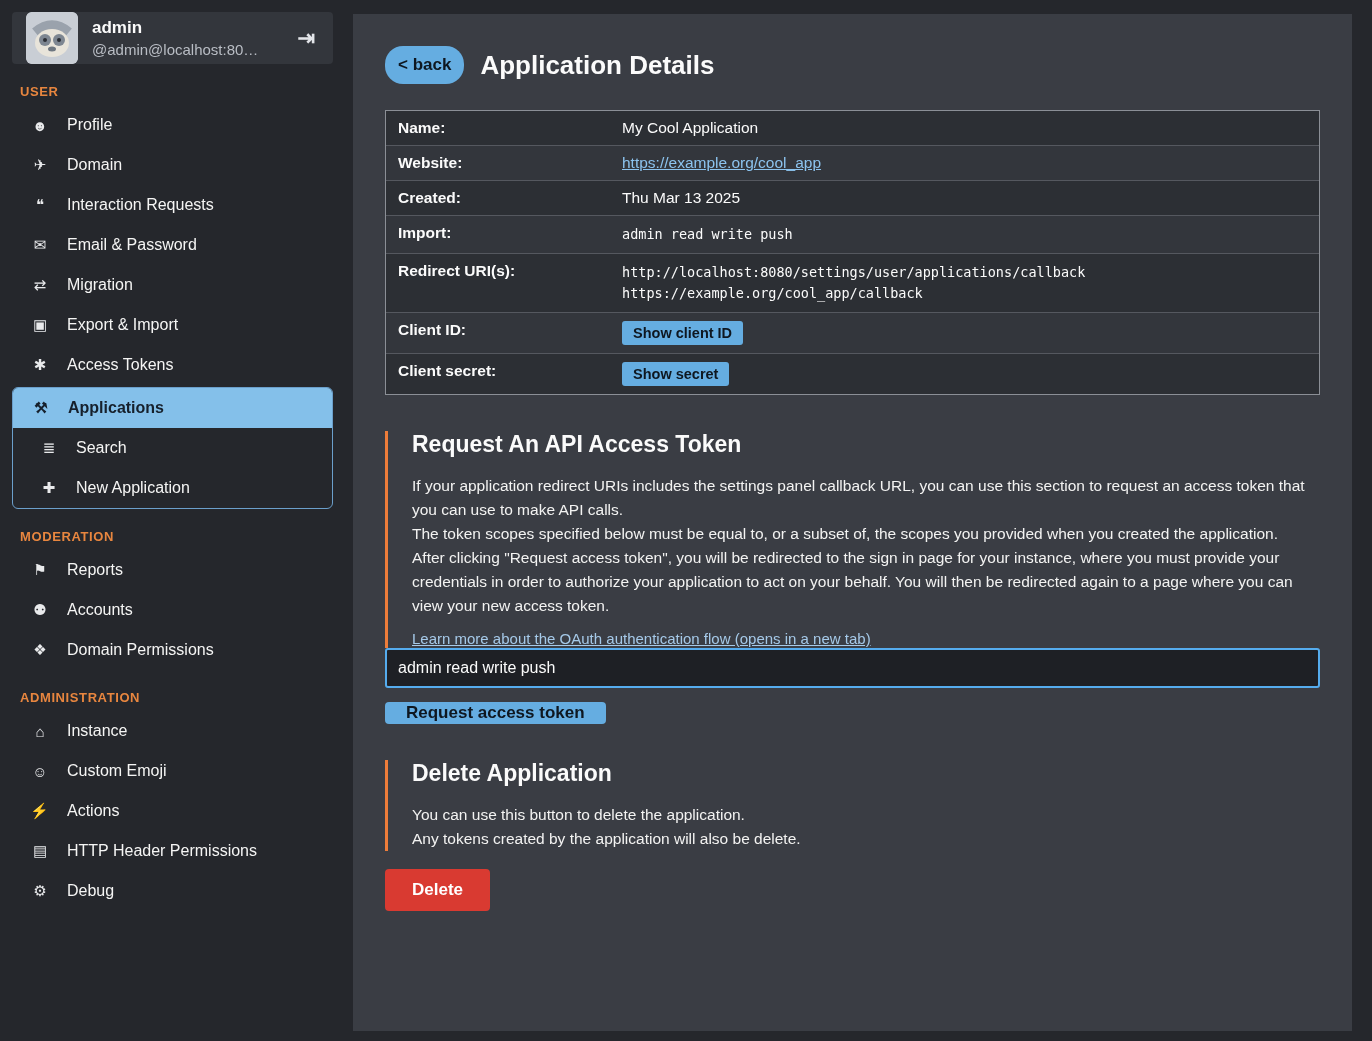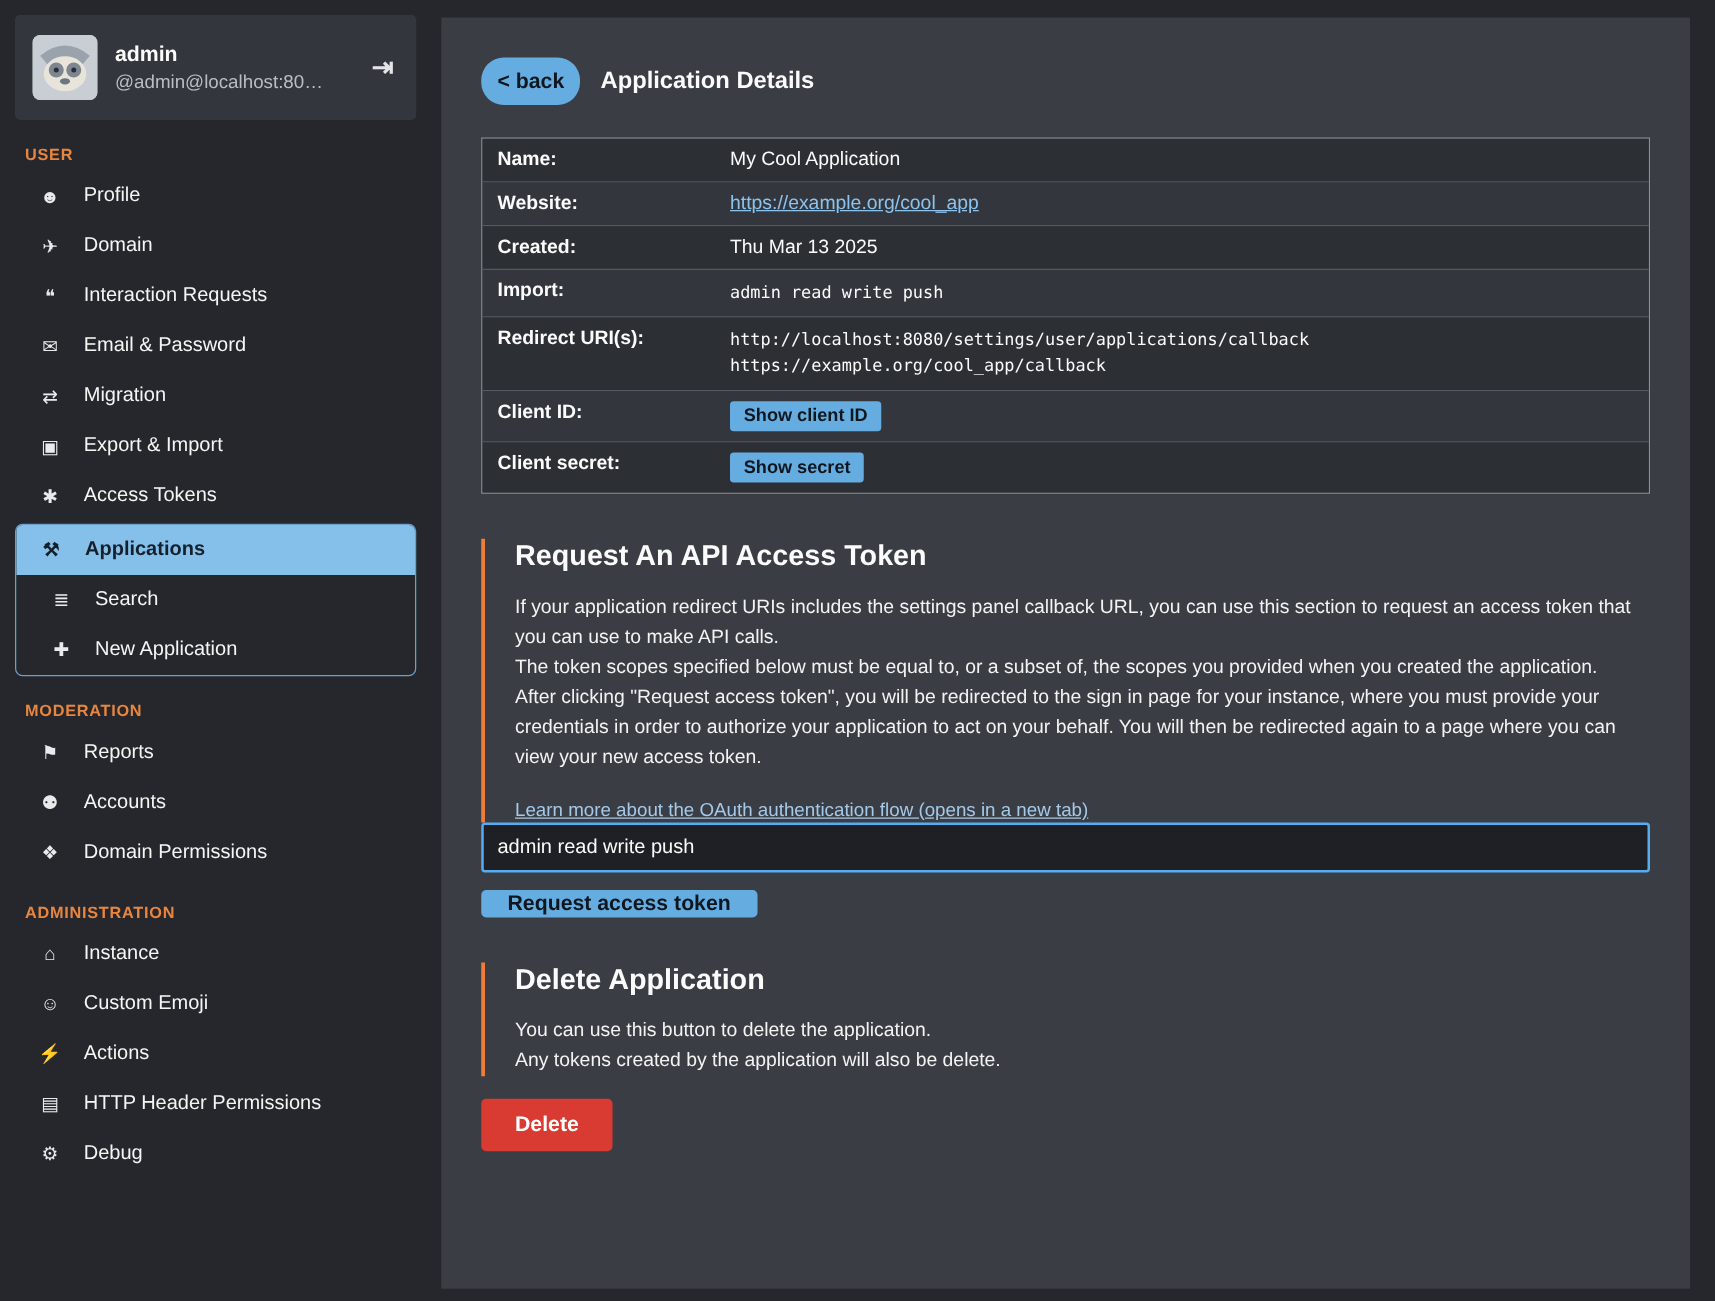--- a/index.html
+++ b/index.html
@@ -7,21 +7,21 @@
   body {
     width:1372px; height:1041px; overflow:hidden;
     background:#25272c;
     font-family:"Liberation Sans", sans-serif;
     color:#fbfbfb;
     display:flex;
   }
   
   aside { width:345px; flex:0 0 345px; height:100%; background:#25272c; overflow:hidden; }
   .user-card {
-    margin:12px; padding:16px 14px; background:#33363c; border-radius:4px;
+    margin:12px; padding:0 14px; background:#33363c; border-radius:4px;
     display:flex; align-items:center; gap:14px; cursor:pointer;
   }
   .avatar { width:52px; height:52px; border-radius:6px; overflow:hidden; flex:0 0 52px; background:#c9ced5; }
   .uc-text { flex:1; min-width:0; }
   .uc-name { font-weight:bold; font-size:17px; }
   .uc-handle { font-size:15px; color:#b9bdc4; margin-top:3px; white-space:nowrap; overflow:hidden; }
   .uc-logout { font-size:21px; font-weight:bold; color:#e3e5e9; padding:0 4px; }
   .nav-section-label {
     color:#e8863f; font-weight:bold; font-size:13px; letter-spacing:.6px;
     margin:20px 20px 6px 20px;
@@ -43,38 +43,38 @@
     flex:1; margin:14px 20px 10px 8px; background:#3a3d44; padding:32px;
     overflow:hidden;
   }
   .page-header { display:flex; align-items:center; gap:16px; margin-bottom:26px; }
   .btn {
     display:inline-block; border:none; border-radius:4px; cursor:pointer;
     background:#65ade1; color:#0e1720; font-weight:bold;
     font-family:"Liberation Sans", sans-serif;
   }
   .back-btn { font-size:17px; padding:9px 13px;border-radius:18px; }
-  h1 { font-size:19px; margin:0; font-weight:bold; color:#fbfbfb; }
+  h1 { font-size:26px; margin:0; font-weight:bold; color:#fbfbfb; }
   
   .details { border:1px solid #8b8f96; }
-  .drow { display:grid; grid-template-columns:190px 1fr; border-bottom:1px solid #55585f; }
+  .drow { display:grid; grid-template-columns:190px 1fr; border-bottom:1px solid #55585f;gap:38px; }
   .drow:last-child { border-bottom:none; }
   .drow:nth-child(odd)  { background:#2c2f34; }
   .drow:nth-child(even) { background:#33363c; }
   .dlabel { font-weight:bold; font-size:15.5px; padding:8px 12px; }
   .dvalue { font-size:15.5px; padding:8px 8px; }
   .dvalue a { color:#8cc3ee; }
   .mono-line { font-family:"DejaVu Sans Mono", monospace; font-size:13.5px; line-height:21px; }
   .small-btn { font-size:14.5px; padding:4px 11px; border-radius:3px; }
   
   section { margin-top:36px; }
   .bordered { border-left:3px solid #ee7d3a; padding-left:24px; }
   h2 { font-size:23px; margin:0 0 16px 0; font-weight:bold; }
   .bordered p { margin:0; font-size:15.5px; line-height:24px; color:#f3f3f2; }
-  .oauth-link { display:inline-block; margin-top:22px; font-size:15px; color:#a5c9e8; }
+  .oauth-link { display:inline-block; margin-top:12px; font-size:15px; color:#a5c9e8; }
   .field-label { font-weight:bold; font-size:15.5px; margin:26px 0 8px 0; }
   .text-input {
     width:100%; background:#1e2025; border:2px solid #55acee; border-radius:3px;
     color:#fbfbfb; font-size:16px; padding:9px 11px;
     font-family:"Liberation Sans", sans-serif;
   }
   .submit-btn { margin-top:14px; font-size:17px; padding:1px 21px; }
   .danger-btn {
     margin-top:18px; font-size:17px; padding:11px 27px;
     background:#d93a31; color:#ffffff;

